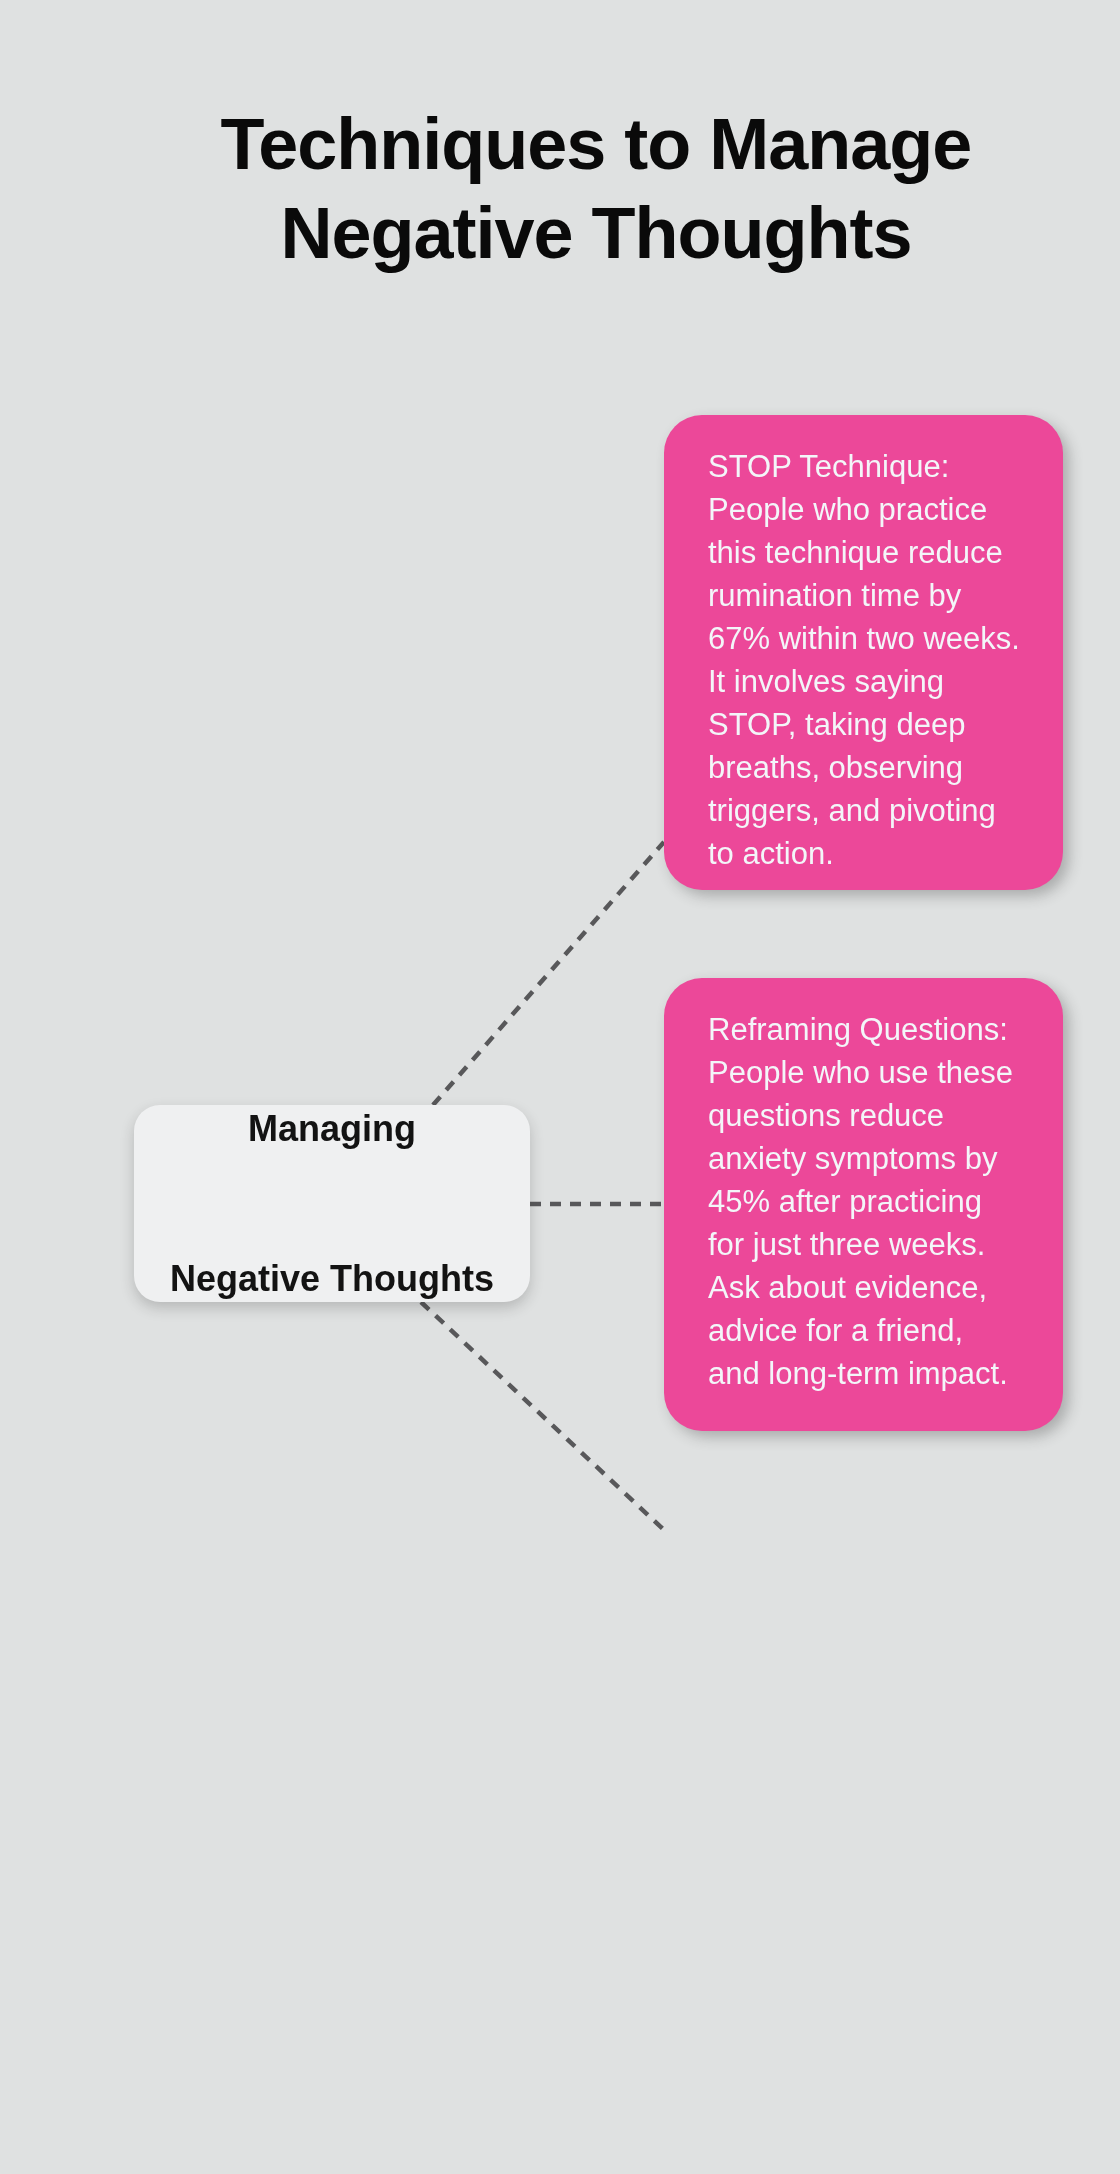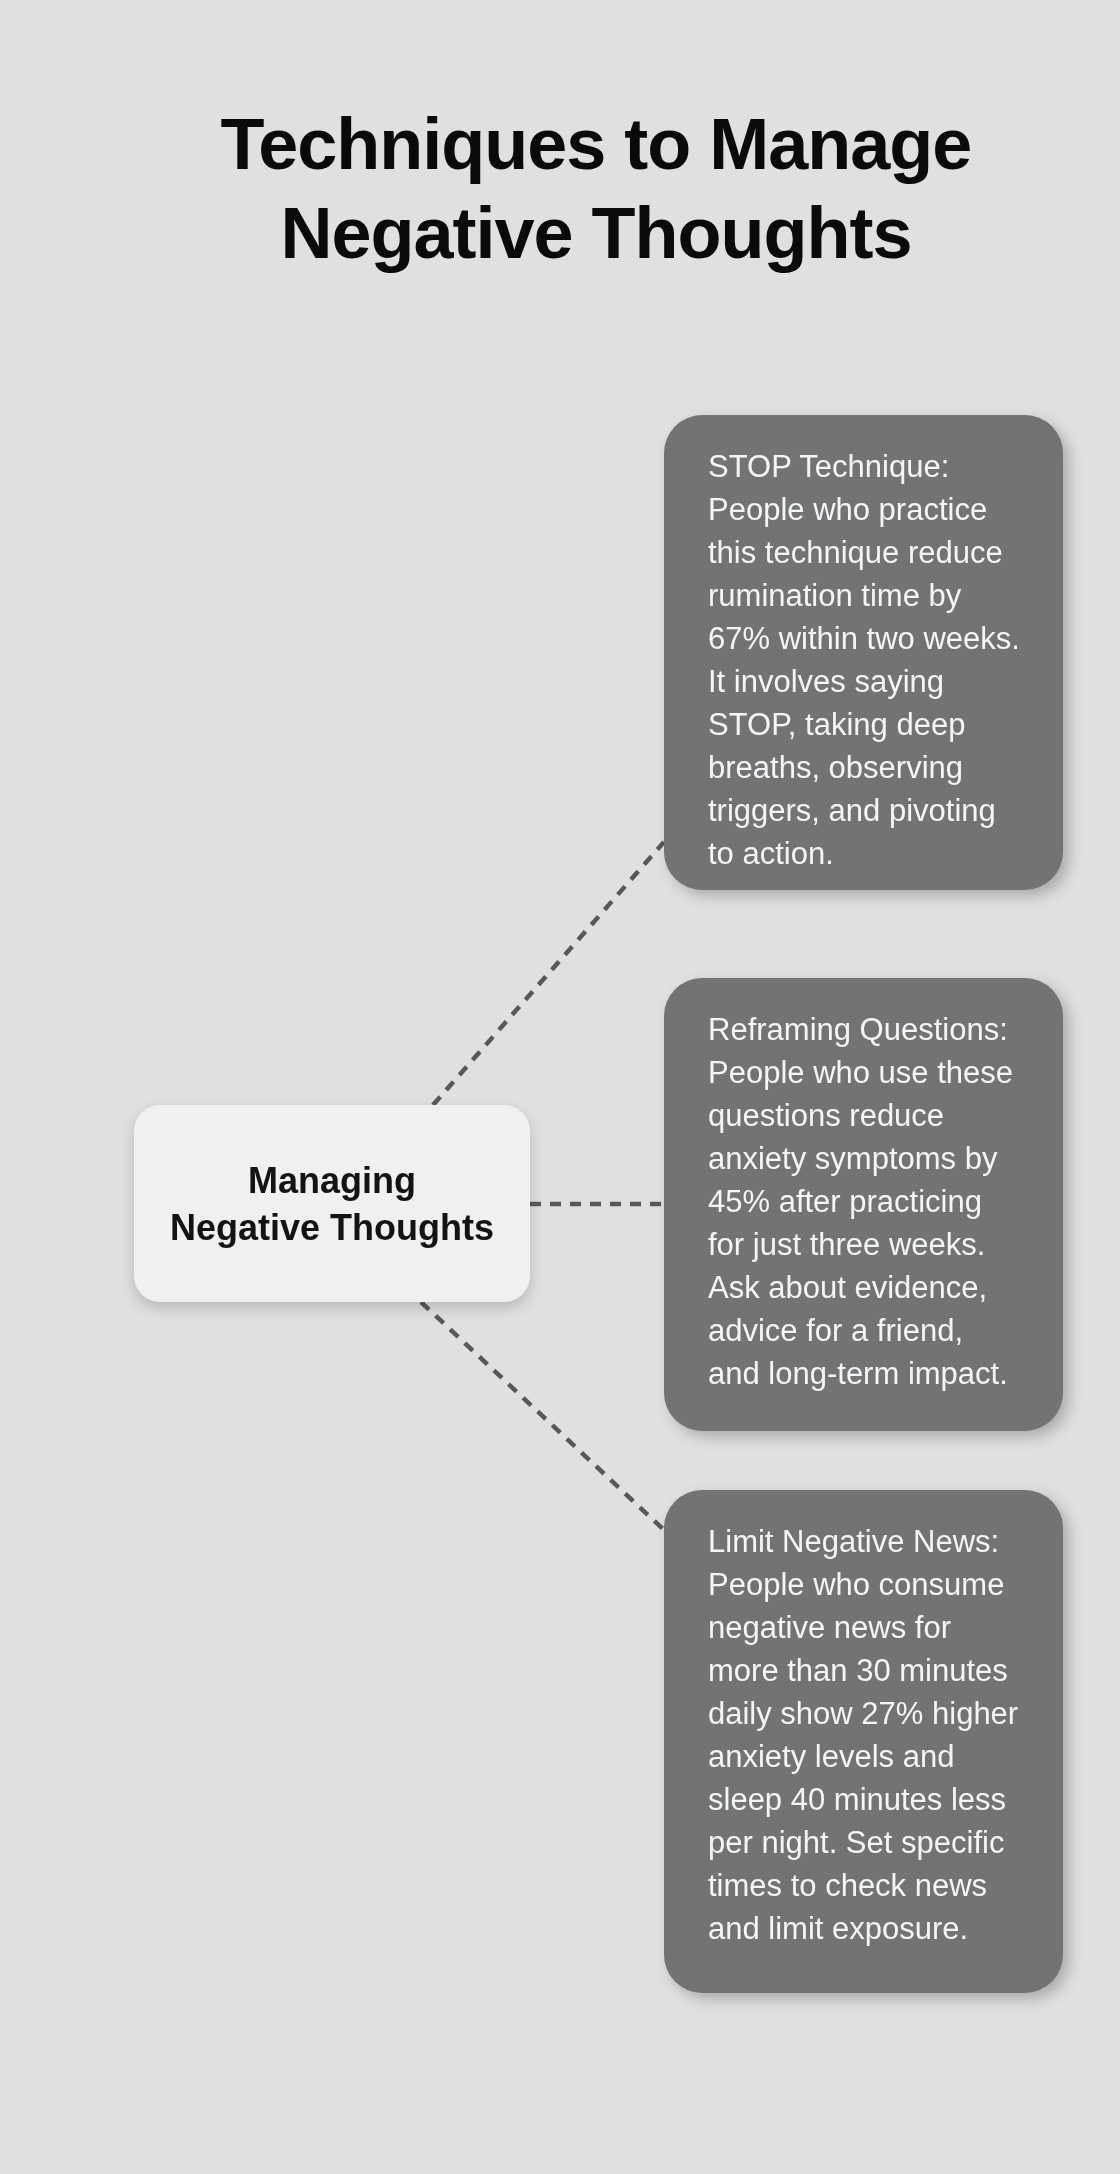--- a/index.html
+++ b/index.html
@@ -53,35 +53,35 @@
     left: 98px;
     top: 1105px;
     width: 396px;
     height: 197px;
     background: #eff0f1;
     border-radius: 26px;
     box-shadow: 0 6px 14px rgba(40, 40, 40, 0.22);
     display: flex;
     flex-direction: column;
     align-items: center;
-    justify-content: center;
+    justify-content: space-between;
     text-align: center;
     font-weight: 700;
     font-size: 36px;
     line-height: 47px;
     color: #131313;
   }
   .root-node .root-line {
     display: block;
   }
   .branch-node {
     position: absolute;
     left: 628px;
     width: 399px;
-    background: #737373;
+    background: #ec4899;
     border-radius: 38px;
     box-shadow: 6px 6px 14px rgba(50, 50, 50, 0.30);
     color: #f3f6f9;
     box-sizing: border-box;
   }
   .branch-node p {
     margin: 0;
     padding: 30px 35px 20px 44px;
     font-size: 31px;
     line-height: 43px;
@@ -130,26 +130,14 @@
 People who use these
 questions reduce
 anxiety symptoms by
 45% after practicing
 for just three weeks.
 Ask about evidence,
 advice for a friend,
 and long-term impact.</p>
   </div>
 
-  <div class="branch-node branch-3">
-    <p>Limit Negative News:
-People who consume
-negative news for
-more than 30 minutes
-daily show 27% higher
-anxiety levels and
-sleep 40 minutes less
-per night. Set specific
-times to check news
-and limit exposure.</p>
-  </div>
 
 </div>
 
 </body></html>

